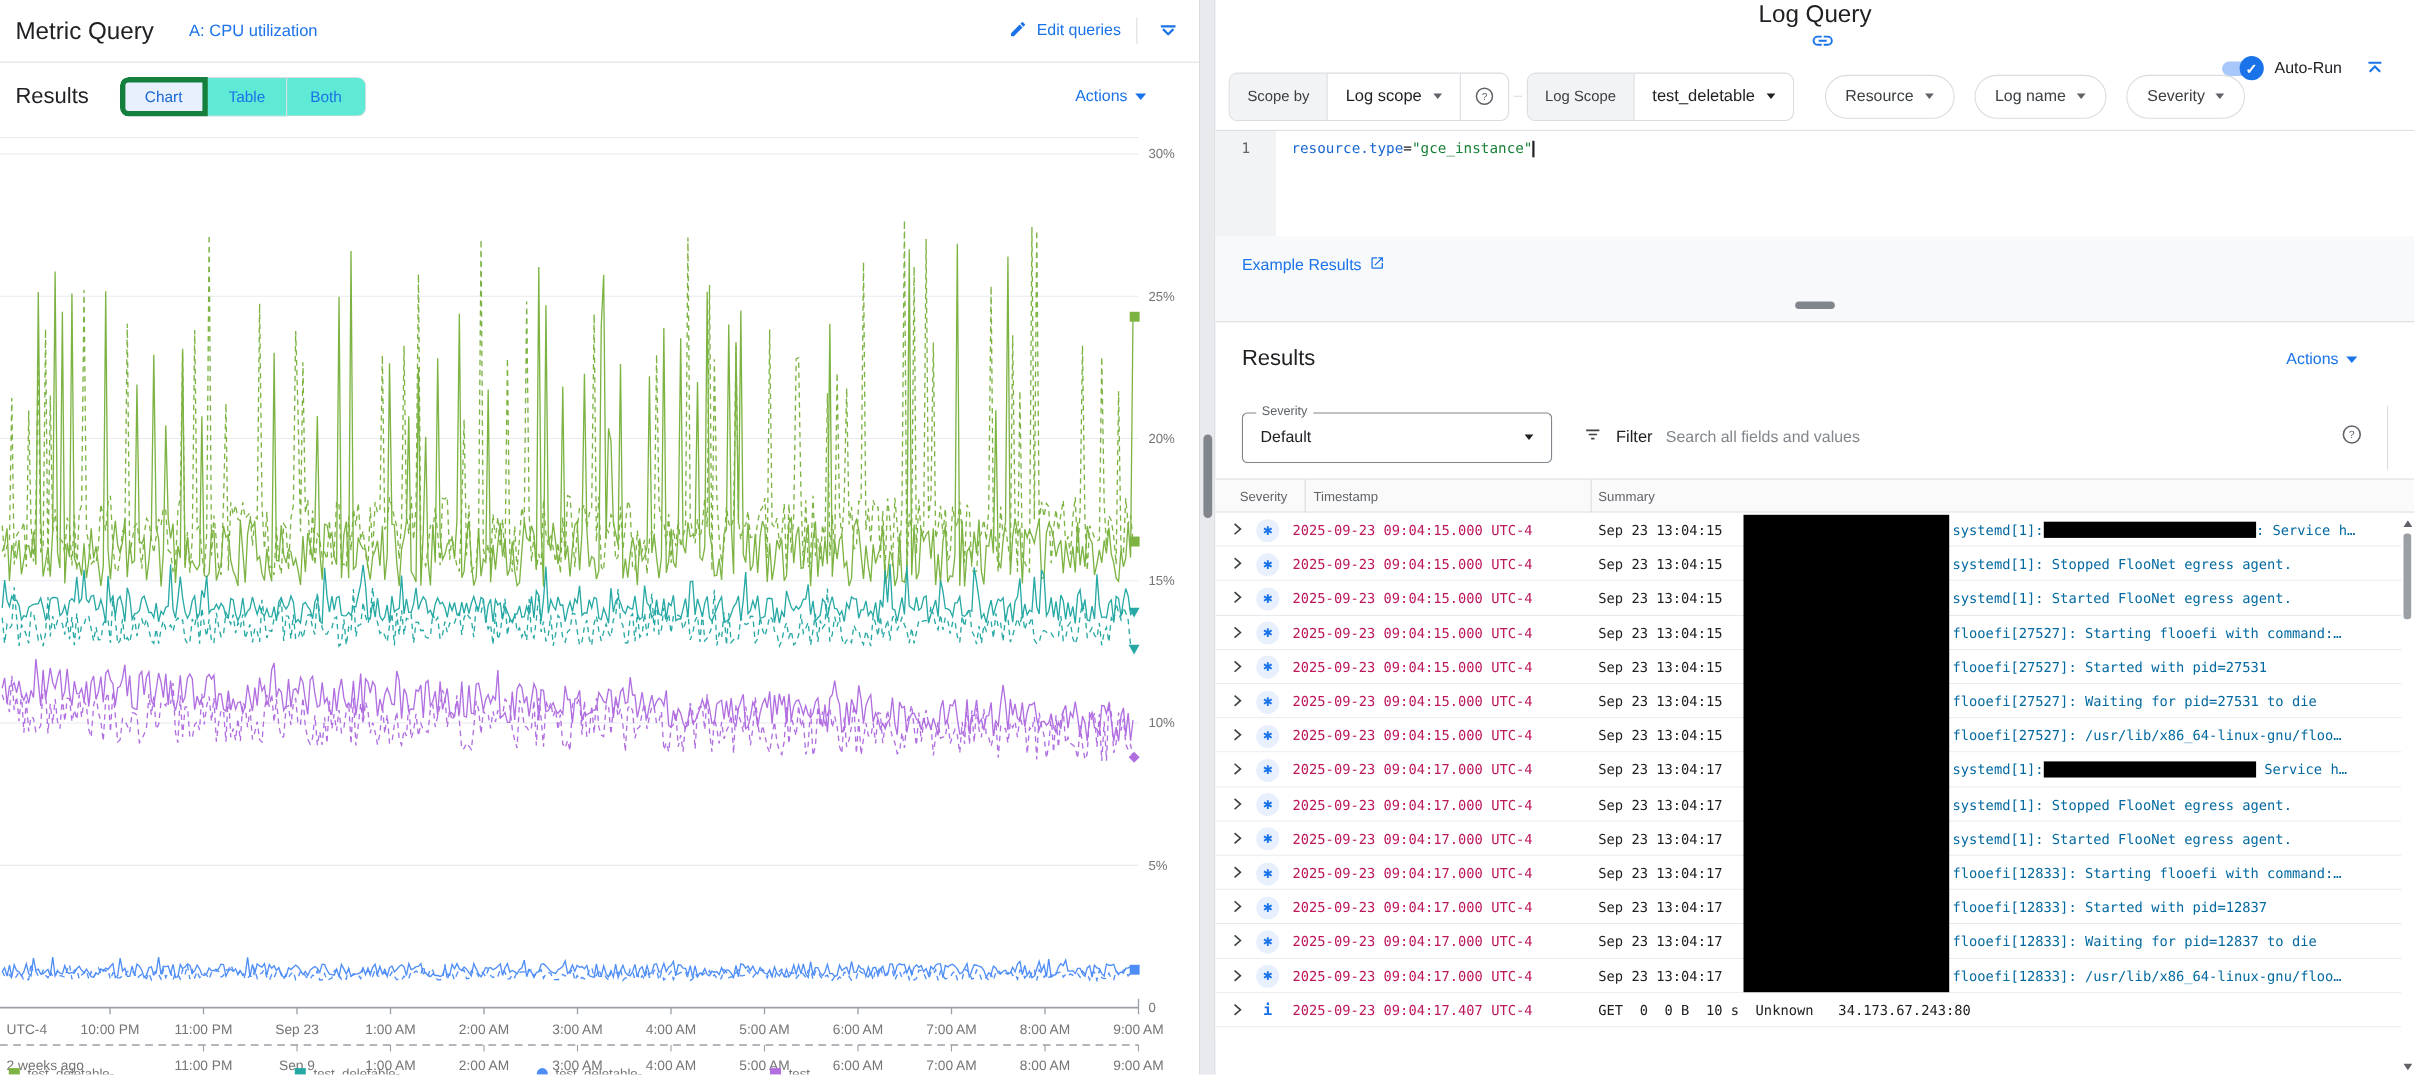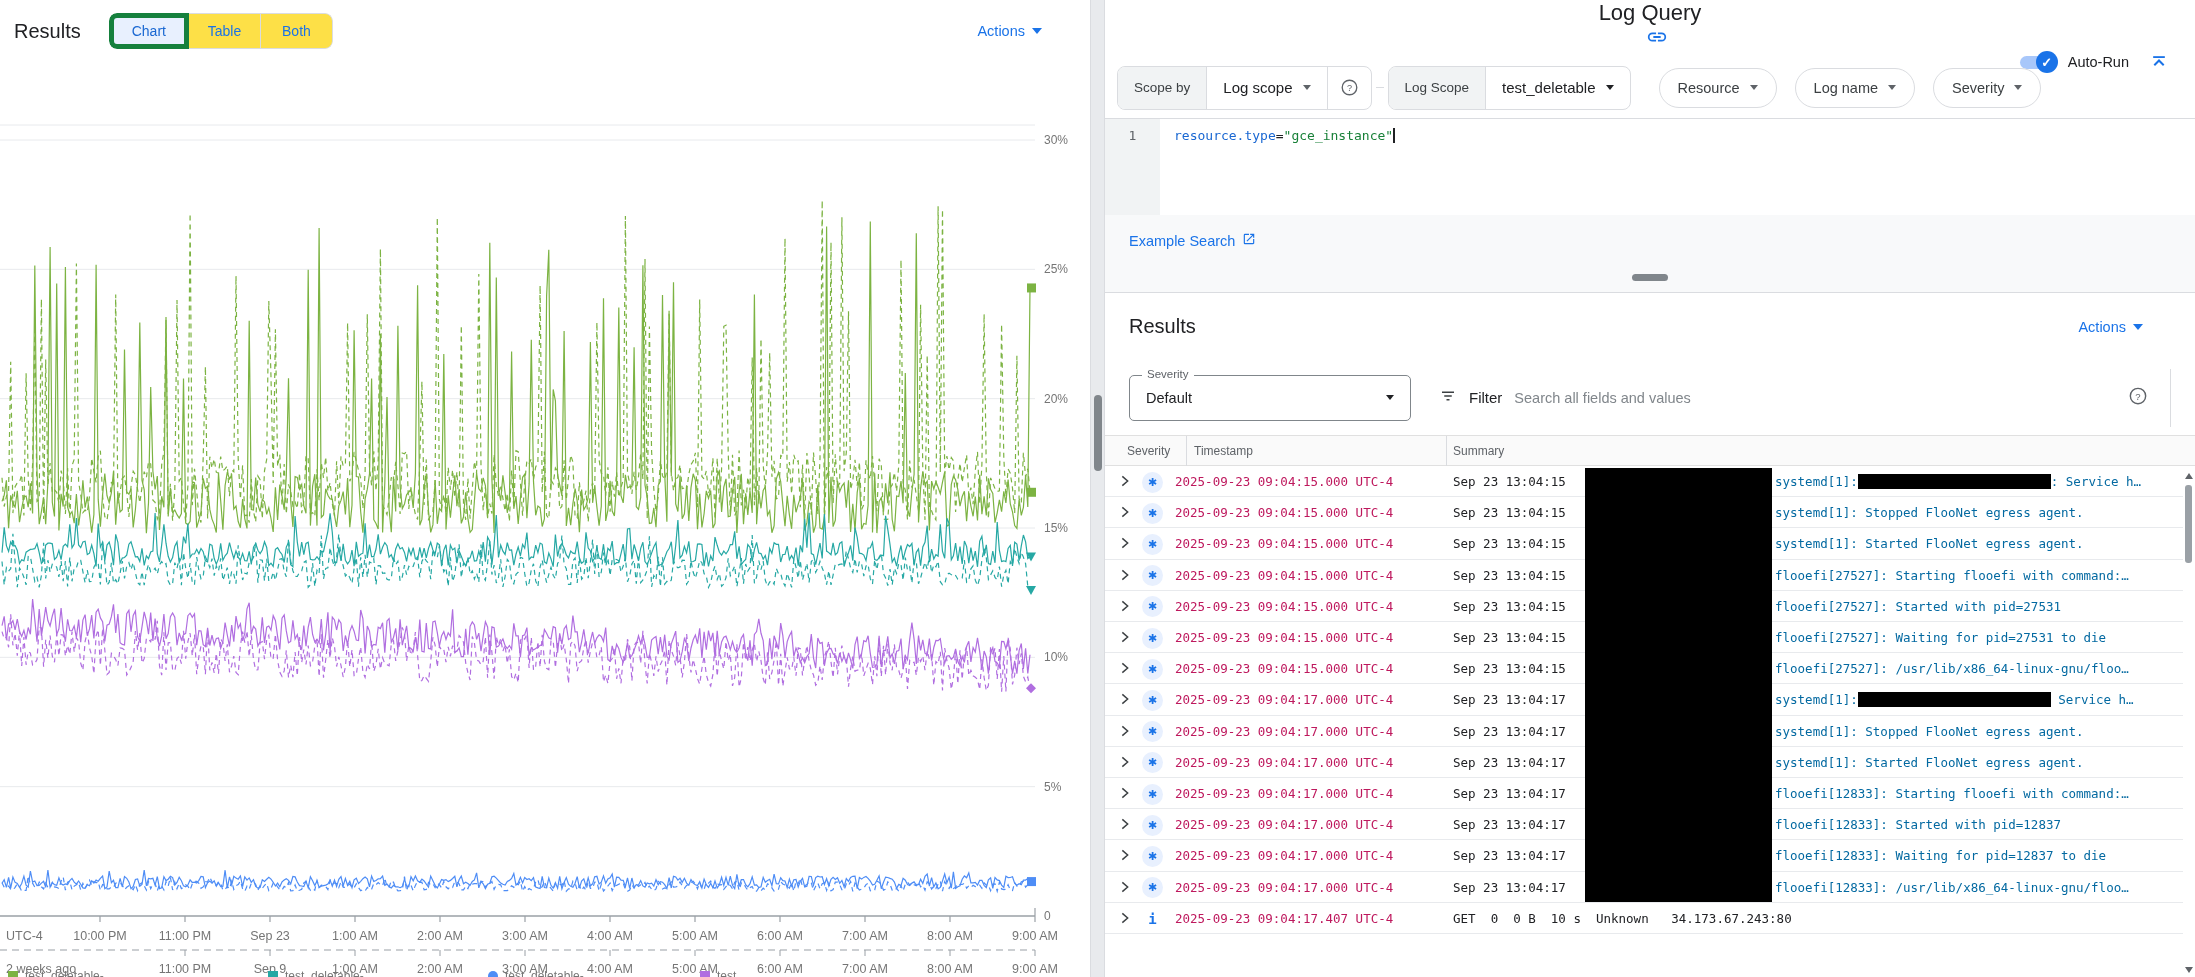--- a/index.html
+++ b/index.html
@@ -14,21 +14,21 @@
   .lp-query-label { font-size:15px; color:#1a73e8; margin-left:32px; }
   .lp-header-right { margin-left:auto; display:flex; align-items:center; gap:14px; }
   .blue-link-btn { display:flex; align-items:center; gap:8px; color:#1a73e8; font-size:14.5px; font-weight:500; cursor:pointer; }
   .vdiv { width:1px; height:24px; background:#dadce0; }
   .icon-btn { width:28px; height:28px; display:flex; align-items:center; justify-content:center; cursor:pointer; }
 
   .lp-results-bar { position:relative; height:62px; display:flex; align-items:center; padding:0 14px; }
   .lp-results-title { font-size:20px; color:#202124; margin-right:28px; }
   .segmented { display:flex; height:36px; border-radius:8px; overflow:hidden; }
   .seg-btn { min-width:72px; padding:0 18px; display:flex; align-items:center; justify-content:center;
-             font-size:14px; font-weight:500; color:#1a73e8; background:#fde047; border:1px solid #dadce0; border-left-width:0; cursor:pointer; }
+             font-size:14px; font-weight:500; color:#1a73e8; background:#5eead4; border:1px solid #dadce0; border-left-width:0; cursor:pointer; }
   .seg-btn:first-child { border-left-width:1px; border-radius:8px 0 0 8px; }
   .seg-btn:last-child { border-radius:0 8px 8px 0; }
   .seg-btn.selected { background:#e8f0fe; border:5px solid #15803d; color:#1967d2; }
   .actions-link { margin-left:auto; margin-right:34px; color:#1a73e8; font-size:14.5px; font-weight:500; display:flex; align-items:center; gap:7px; cursor:pointer; }
   .tri-down { width:0; height:0; border-left:5px solid transparent; border-right:5px solid transparent; border-top:6px solid #1a73e8; }
 
   .chart-wrap { position:absolute; left:0; top:120px; width:1090px; height:857px; overflow:hidden; }
 
   
   .splitter { position:absolute; left:1090px; top:0; width:15px; height:977px; background:#e8eaed; border-left:1px solid #dadce0; border-right:1px solid #dadce0; cursor:col-resize; }
@@ -106,20 +106,41 @@
   .vs-thumb { position:absolute; top:18px; left:3px; width:7px; height:78px; border-radius:3px; background:#9aa0a6; }
 
   svg text { font-family:"Liberation Sans", sans-serif; }
 </style>
 </head>
 <body>
 
 <div class="app">
 
   <div class="left-panel">
+    <div class="lp-header">
+      <span class="lp-title">Metric Query</span>
+      <span class="lp-query-label">A: CPU utilization</span>
+      <div class="lp-header-right">
+        <div class="blue-link-btn">
+          <span>
+            <svg width="17" height="17" viewBox="0 0 24 24">
+                <path fill="#1a73e8" d="M3 17.25V21h3.75L17.81 9.94l-3.75-3.75L3 17.25zM20.71 7.04a.996.996 0 0 0 0-1.41l-2.34-2.34a.996.996 0 0 0-1.41 0l-1.83 1.83 3.75 3.75 1.83-1.83z"></path>
+              </svg>
+          </span>
+          <span>Edit queries</span>
+        </div>
+        <div class="vdiv"></div>
+        <div class="icon-btn">
+          <svg width="20" height="20" viewBox="0 0 24 24">
+              <path fill="#1a73e8" d="M4 6h16v2.4H4z"></path>
+              <path fill="#1a73e8" d="M12 17.5 5.5 11l1.7-1.7 4.8 4.8 4.8-4.8 1.7 1.7z"></path>
+            </svg>
+        </div>
+      </div>
+    </div>
 
     <div class="lp-results-bar">
       <span class="lp-results-title">Results</span>
       <div class="segmented">
         <div class="seg-btn selected">Chart</div>
         <div class="seg-btn">Table</div>
         <div class="seg-btn">Both</div>
       </div>
       <div class="actions-link">
         <span>Actions</span>
@@ -288,21 +309,21 @@
       </div>
     </div>
 
     <div class="editor">
       <div class="editor-gutter">1</div>
       <div class="editor-code"><span class="tok-field">resource.type</span><span class="tok-op">=</span><span class="tok-str">"gce_instance"</span><span class="caret"></span></div>
     </div>
 
     <div class="editor-sub">
       <div class="example-link">
-        <span>Example Search</span>
+        <span>Example Results</span>
         <span>
           <svg width="14" height="14" viewBox="0 0 24 24">
               <path fill="#1a73e8" d="M19 19H5V5h7V3H5a2 2 0 0 0-2 2v14a2 2 0 0 0 2 2h14c1.1 0 2-.9 2-2v-7h-2v7zM14 3v2h3.59l-9.83 9.83 1.41 1.41L19 6.41V10h2V3h-7z"></path>
             </svg>
         </span>
       </div>
       <div class="drag-pill"></div>
     </div>
 
     <div class="rp-results-bar">

